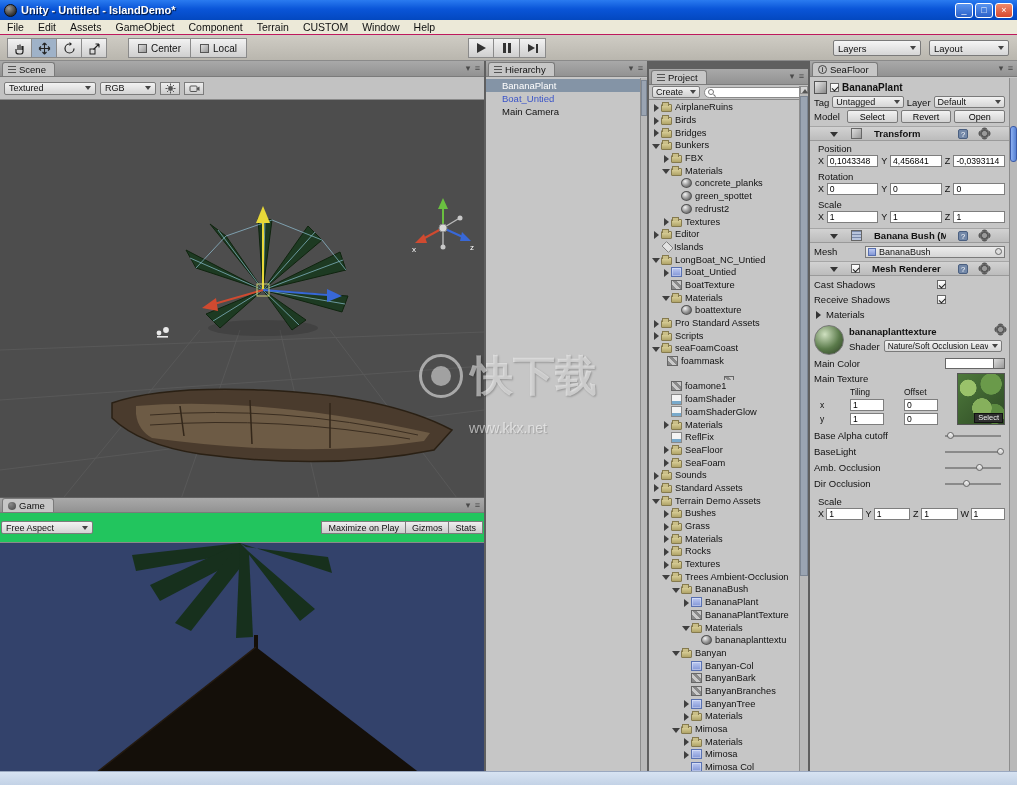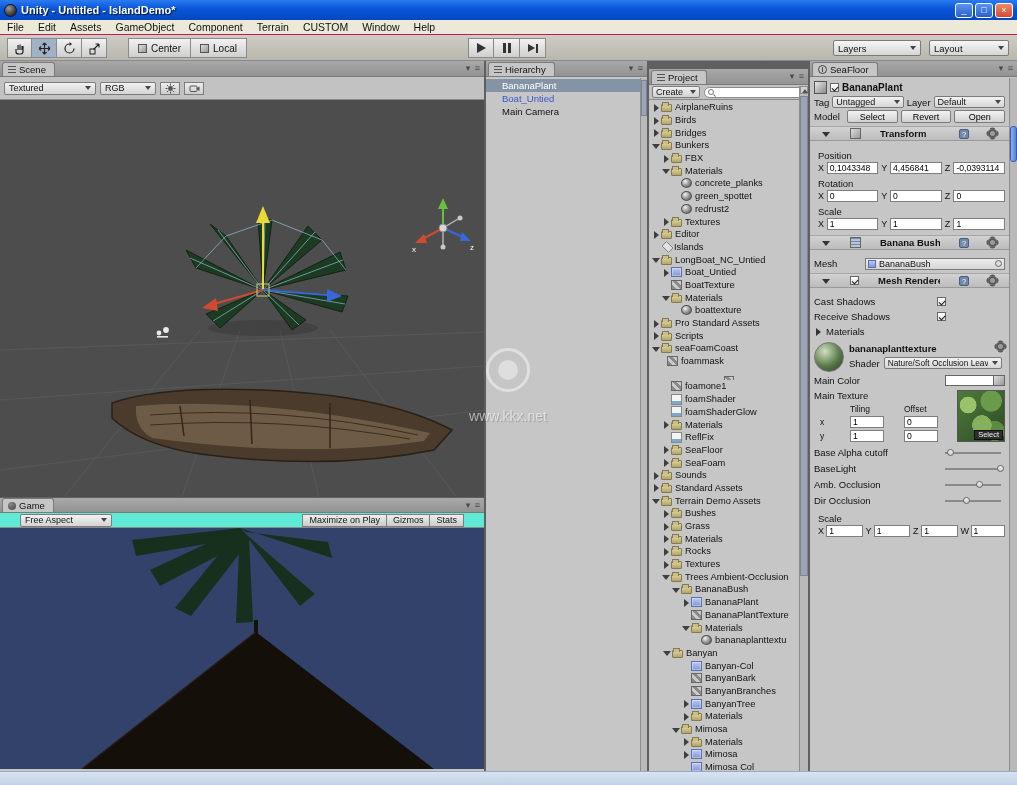--- a/index.html
+++ b/index.html
@@ -77,21 +77,21 @@
     align-items:center; gap:4px; padding:0 4px; }
   .mini-drop { height:13px; border:1px solid #7c7c7c; background:linear-gradient(180deg,#f2f2f2,#d4d4d4);
     border-radius:2px; display:flex; align-items:center; justify-content:space-between; padding:0 4px; font-size:9px; }
   .mini-drop.w90 { width:92px; } .mini-drop.w56 { width:56px; }
   .icon-toggle { width:20px; height:13px; border:1px solid #7c7c7c; background:linear-gradient(180deg,#eee,#ccc);
     display:flex; align-items:center; justify-content:center; }
   .scene-viewport { position:relative; width:484px; height:402px; background:#4d4d4d; }
   .game-viewport { position:relative; width:484px; height:241px; background:#33426b; }
 
   
-  .game-toolbar { height:15px; background:#5eead4; border-bottom:1px solid #8a8a8a; display:flex; align-items:center; padding:0 20px; }
+  .game-toolbar { height:30px; background:#22c55e; border-bottom:1px solid #8a8a8a; display:flex; align-items:center; padding:0 1px; }
   .game-toolbar .spacer { flex:1; }
   .gbtn { height:13px; border:1px solid #7c7c7c; border-left:none; background:linear-gradient(180deg,#eee,#ccc);
     font-size:9px; display:flex; align-items:center; padding:0 6px; }
   .gbtn.first { border-left:1px solid #7c7c7c; }
   .mini-drop.aspect { width:92px; }
 
   
   .hlist { padding-top:2px; }
   .hrow { height:13px; line-height:13px; padding-left:16px; font-size:9.5px; white-space:nowrap; }
   .hrow.selected { background:#8494a6; color:#fff; }
@@ -143,22 +143,22 @@
   .checkbox { width:9px; height:9px; background:linear-gradient(180deg,#fff,#e4e4e4); border:1px solid #666; position:relative; flex:0 0 9px; }
   .checkbox.checked::after { content:''; position:absolute; left:1px; top:1.5px; width:5px; height:2.5px;
     border-left:1.5px solid #1a1a1a; border-bottom:1.5px solid #1a1a1a; transform:rotate(-45deg); }
   .obj-name { font-weight:bold; font-size:10px; }
   .lbl { font-size:9.5px; }
   .mini-dd { height:12px; border:1px solid #7a7a7a; background:linear-gradient(180deg,#f2f2f2,#d6d6d6); border-radius:2px;
     display:flex; align-items:center; justify-content:space-between; padding:0 3px; font-size:9px; flex:1; min-width:0; }
   .mini-dd span { overflow:hidden; white-space:nowrap; }
   .mini-btn { height:13px; border:1px solid #7a7a7a; background:linear-gradient(180deg,#f2f2f2,#d2d2d2);
     border-radius:2px; font-size:9px; flex:1; font-family:inherit; }
-  .comp-header { height:15px; display:flex; align-items:center; gap:19px; margin:3px -4px 7px;
-    padding:0 12px; background:linear-gradient(180deg,#d2d2d2,#bcbcbc); border-top:1px solid #a6a6a6; border-bottom:1px solid #9a9a9a; }
+  .comp-header { height:15px; display:flex; align-items:center; gap:12px; margin:3px -4px 0;
+    padding:0 20px; background:linear-gradient(180deg,#d2d2d2,#bcbcbc); border-top:1px solid #a6a6a6; border-bottom:1px solid #9a9a9a; }
   .comp-title { font-weight:bold; font-size:9.5px; flex:1; white-space:nowrap; overflow:hidden; }
   .fold { width:9px; height:9px; position:relative; flex:0 0 9px; }
   .fold.open::before { content:''; position:absolute; top:3px; border-top:5px solid #333; border-left:4px solid transparent; border-right:4px solid transparent; }
   .fold.closed::before { content:''; position:absolute; left:2px; top:1px; border-left:5px solid #333; border-top:4px solid transparent; border-bottom:4px solid transparent; }
   .help-icon { width:10px; height:10px; background:#7388a8; border:1px solid #4a5f80; border-radius:2px;
     color:#fff; font-size:7.5px; line-height:9px; text-align:center; }
   .gear-icon { width:9px; height:9px; border-radius:50%; background:radial-gradient(circle,#9a9a9a 35%,#5a5a5a 36%);
     box-shadow:0 -3px 0 -1.5px #5a5a5a, 0 3px 0 -1.5px #5a5a5a, -3px 0 0 -1.5px #5a5a5a, 3px 0 0 -1.5px #5a5a5a; }
   .comp-icon { width:11px; height:11px; border:1px solid #666; background:linear-gradient(135deg,#ddd,#999); }
   .comp-icon.grid { background:repeating-linear-gradient(0deg,#b8c4dc 0 2px,#7888a8 2px 3px),#b8c4dc; }
@@ -748,21 +748,21 @@
             <span class="ticon ico-folder"></span>
             <span class="tlabel">Materials</span>
           </div>
 
           <div class="tree-row" style="padding-left: 43px;">
             <span class="arrow arrow-none"></span>
             <span class="ticon ico-sphere"></span>
             <span class="tlabel">bananaplanttextu</span>
           </div>
 
-          <div class="tree-row" style="padding-left: 14px;">
+          <div class="tree-row" style="padding-left: 23px;">
             <span class="arrow arrow-open"></span>
             <span class="ticon ico-folder"></span>
             <span class="tlabel">Banyan</span>
           </div>
 
           <div class="tree-row" style="padding-left: 33px;">
             <span class="arrow arrow-none"></span>
             <span class="ticon ico-mesh"></span>
             <span class="tlabel">Banyan-Col</span>
           </div>
@@ -1055,17 +1055,18 @@
       </div>
     </div>
 
   </div>
 
   <div class="statusbar"></div>
 
   <div class="watermark">
     <div class="wm-row">
       <span class="wm-logo"></span>
+      <span class="wm-text">快下载</span>
     </div>
     <div class="wm-url">www.kkx.net</div>
   </div>
 
 </div>
 
 </body></html>

